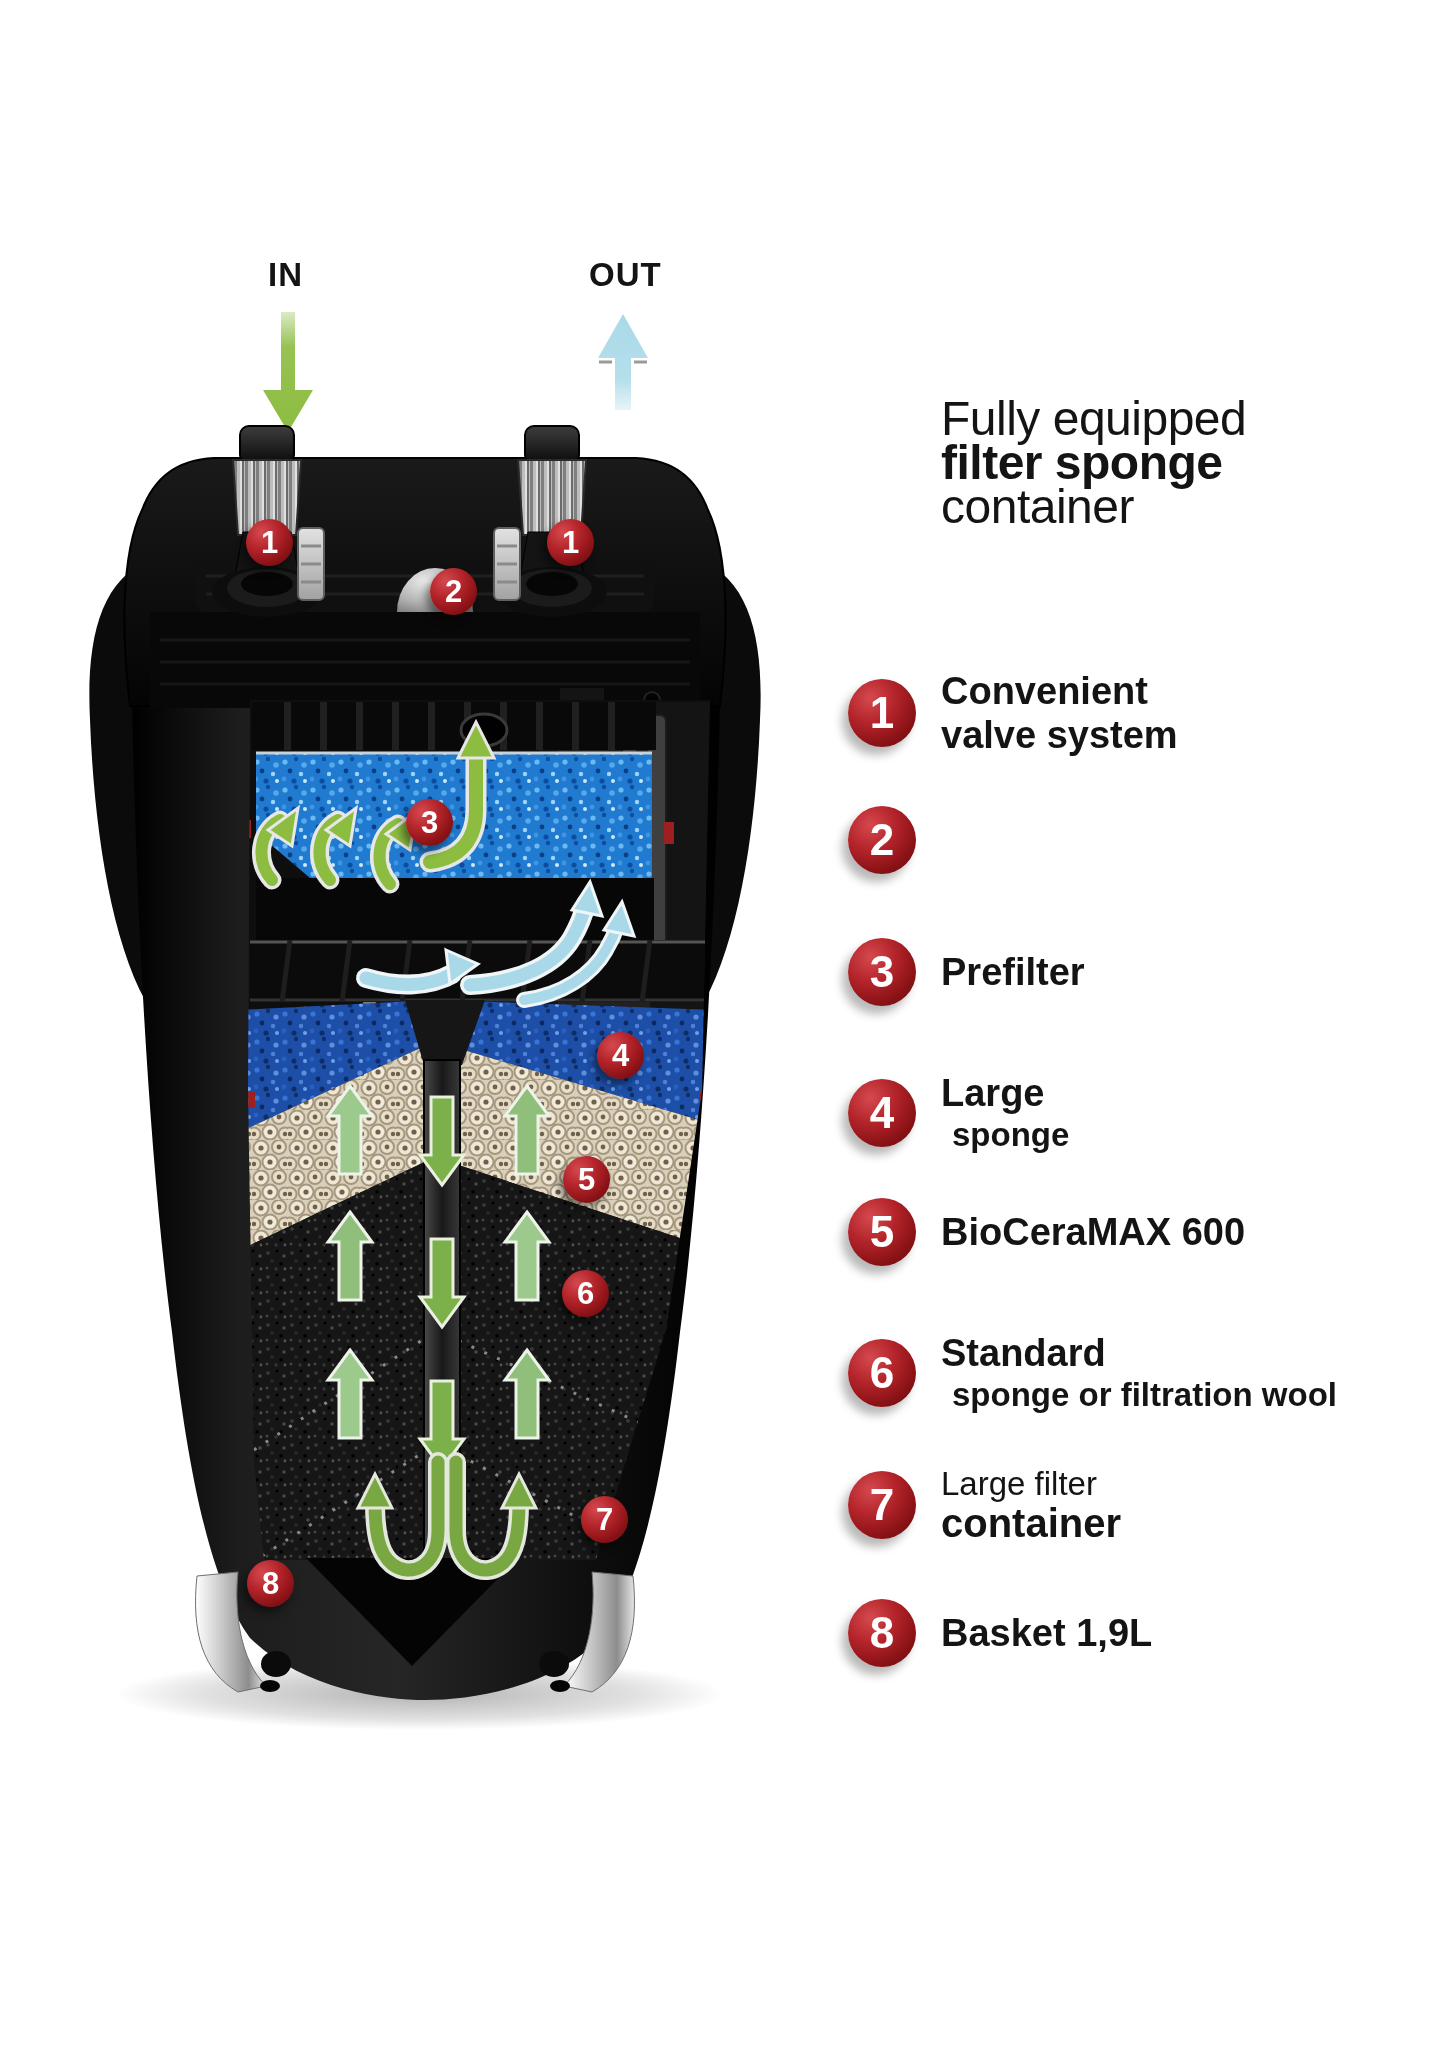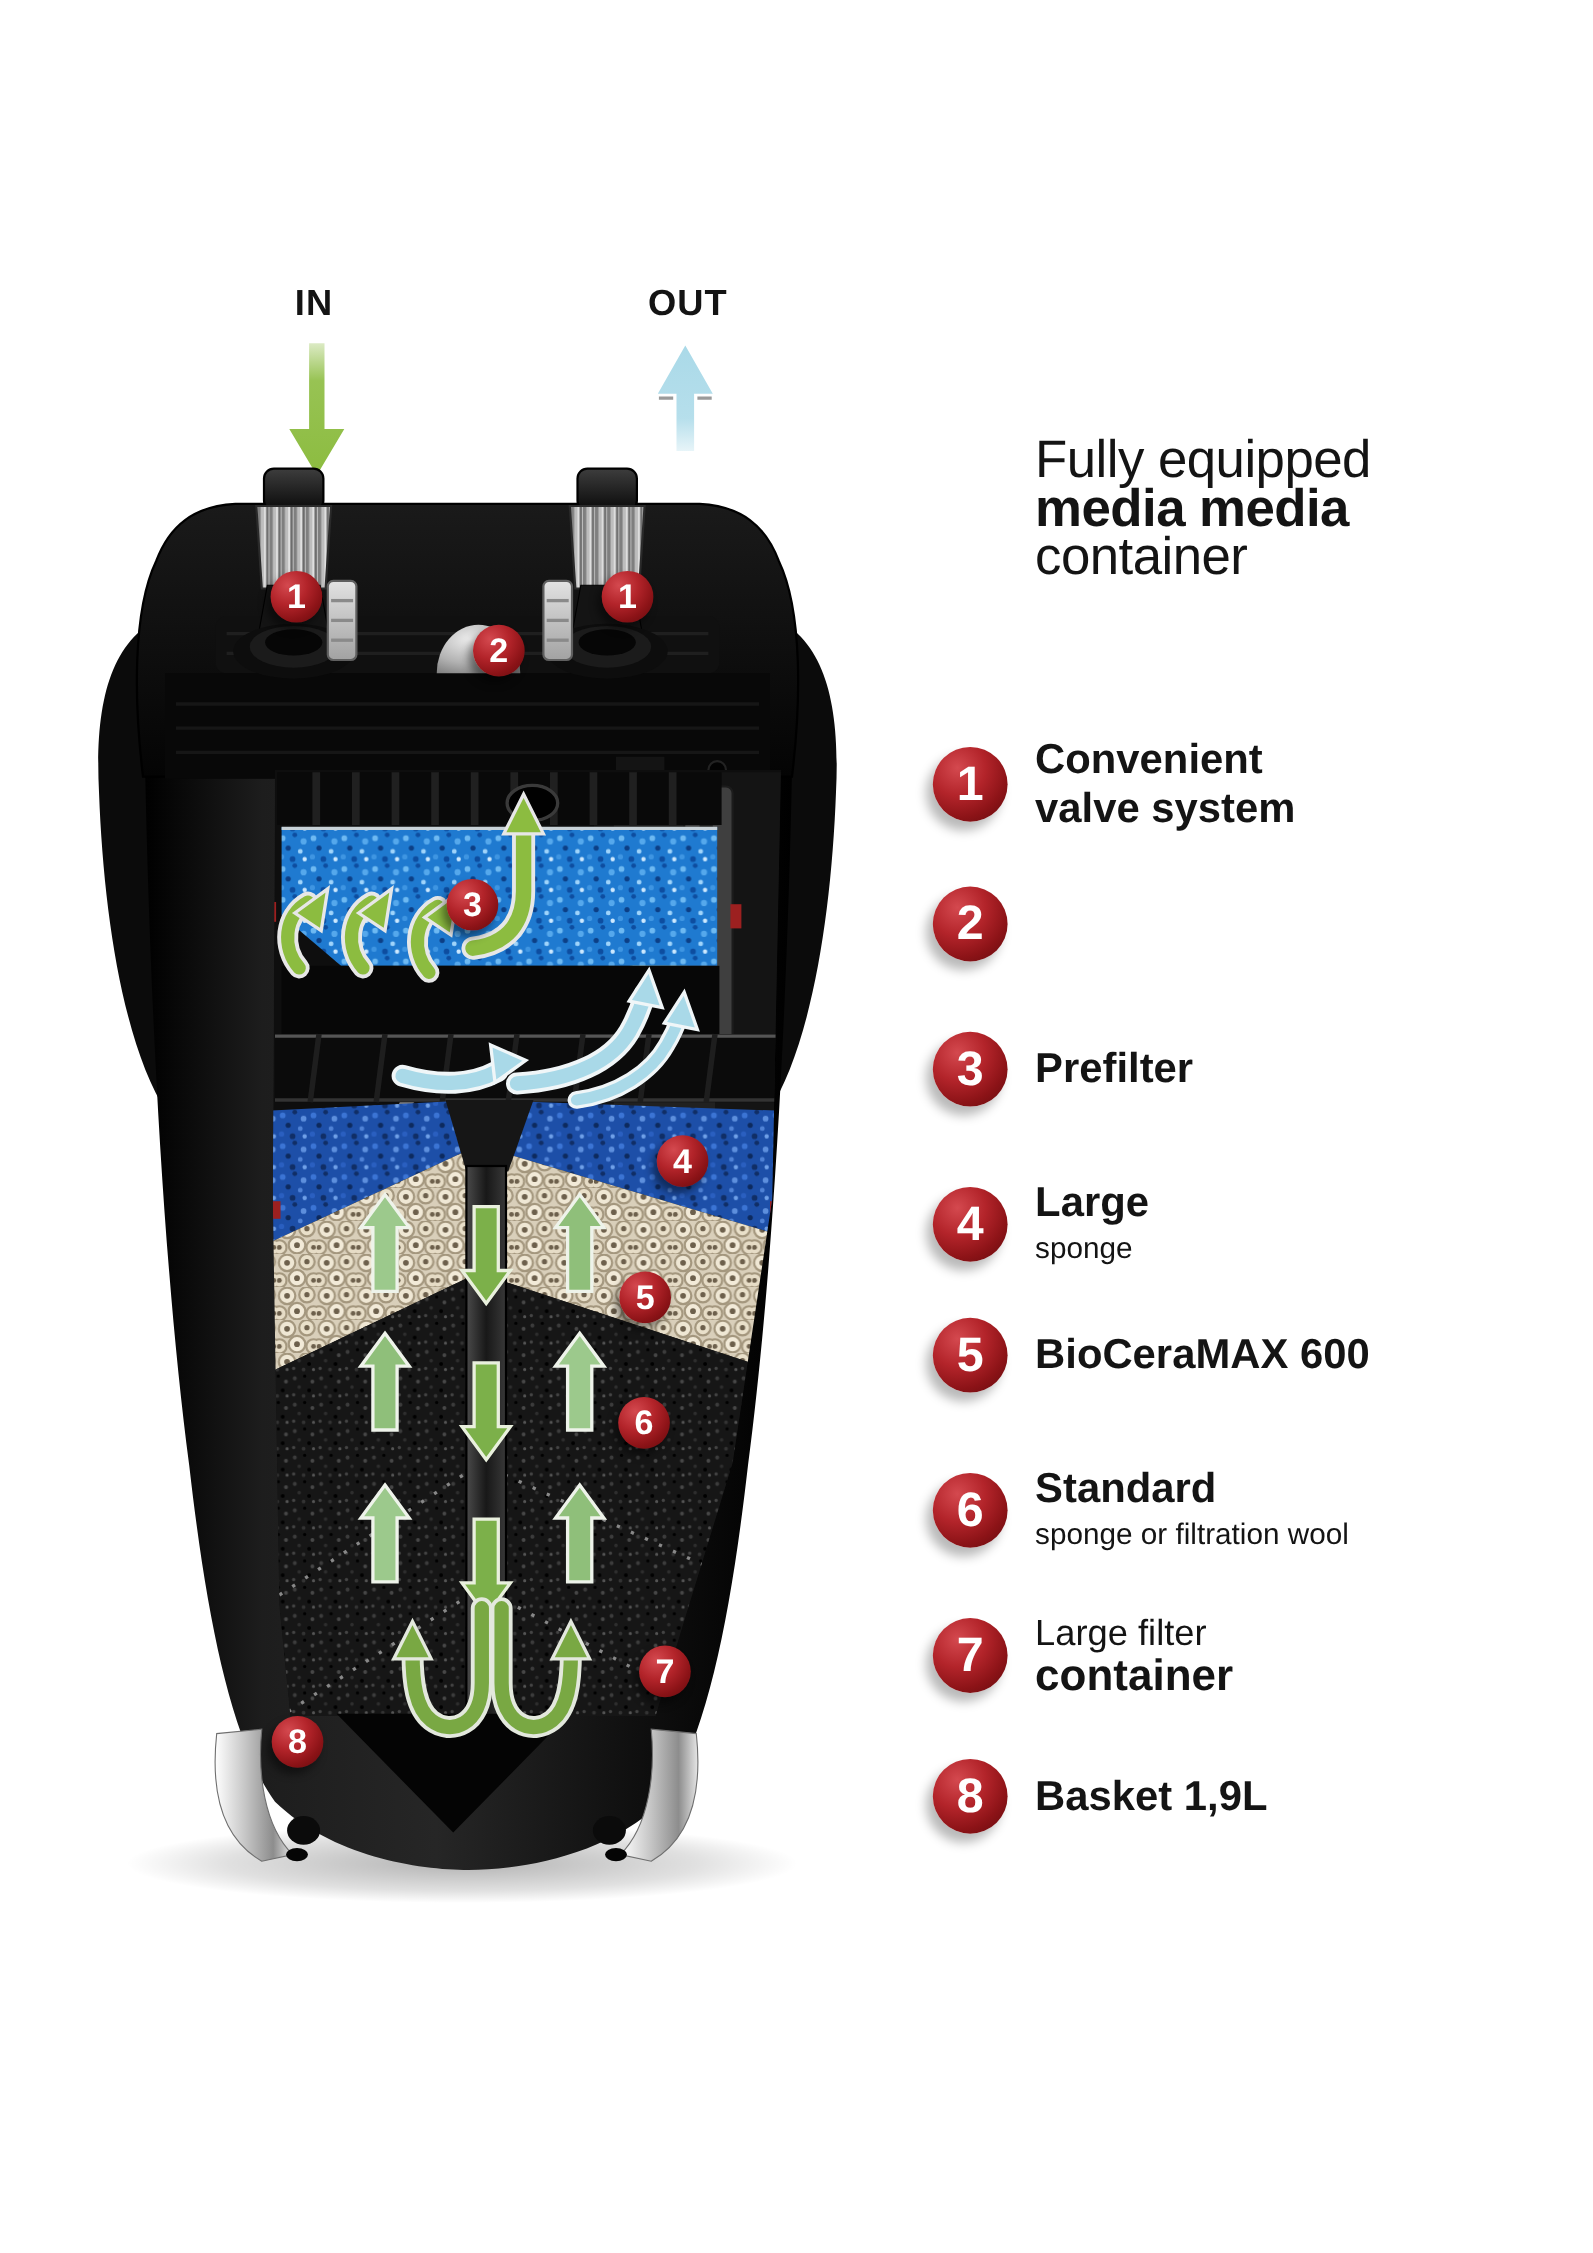--- a/index.html
+++ b/index.html
@@ -21,21 +21,21 @@
   .lrow { position:absolute; left:848px; display:flex; align-items:center; min-height:68px; }
   .badge {
     width:68px; height:68px; border-radius:50%; flex:0 0 68px;
     background:radial-gradient(circle at 33% 28%, #d4494f 0%, #b3242a 38%, #8c1317 68%, #600a0d 100%);
     color:#fff; font-weight:700; font-size:44px;
     display:flex; align-items:center; justify-content:center;
     box-shadow:-6px 8px 10px rgba(0,0,0,0.28);
   }
   .ltext { margin-left:25px; white-space:nowrap; }
   .tb    { display:block; font-weight:700; font-size:38px; line-height:44px; color:#141414; }
-  .tr    { display:block; font-weight:400; font-size:27px; line-height:40px; color:#141414; }
+  .tr    { display:block; font-weight:700; font-size:33px; line-height:40px; color:#141414;margin-left:11px; }
   .tr-sm { display:block; font-weight:400; font-size:33px; line-height:36px; color:#141414; }
   .tb-lg { display:block; font-weight:700; font-size:40px; line-height:42px; color:#141414; }
 
   .dbadge {
     position:absolute; width:47px; height:47px; border-radius:50%;
     background:radial-gradient(circle at 33% 28%, #d4494f 0%, #b3242a 38%, #8c1317 68%, #600a0d 100%);
     color:#fff; font-weight:700; font-size:31px;
     display:flex; align-items:center; justify-content:center;
     box-shadow:-4px 6px 8px rgba(0,0,0,0.45);
   }
@@ -365,21 +365,21 @@
       <ellipse cx="554" cy="1664" rx="15" ry="13" fill="#0b0b0b"></ellipse>
       <ellipse cx="560" cy="1686" rx="10" ry="6" fill="#050505"></ellipse>
     </g>
   </svg>
 
   <div class="flow-label in">IN</div>
   <div class="flow-label out">OUT</div>
 
   <div class="heading">
     <span class="hline">Fully equipped</span>
-    <span class="hline b">media media</span>
+    <span class="hline b">filter sponge</span>
     <span class="hline">container</span>
   </div>
 
   <div class="dbadge" style="left:246px; top:519px;">1</div>
   <div class="dbadge" style="left:547px; top:519px;">1</div>
   <div class="dbadge" style="left:430px; top:568px;">2</div>
   <div class="dbadge" style="left:406px; top:799px;">3</div>
   <div class="dbadge" style="left:597px; top:1032px;">4</div>
   <div class="dbadge" style="left:563px; top:1156px;">5</div>
   <div class="dbadge" style="left:562px; top:1270px;">6</div>

